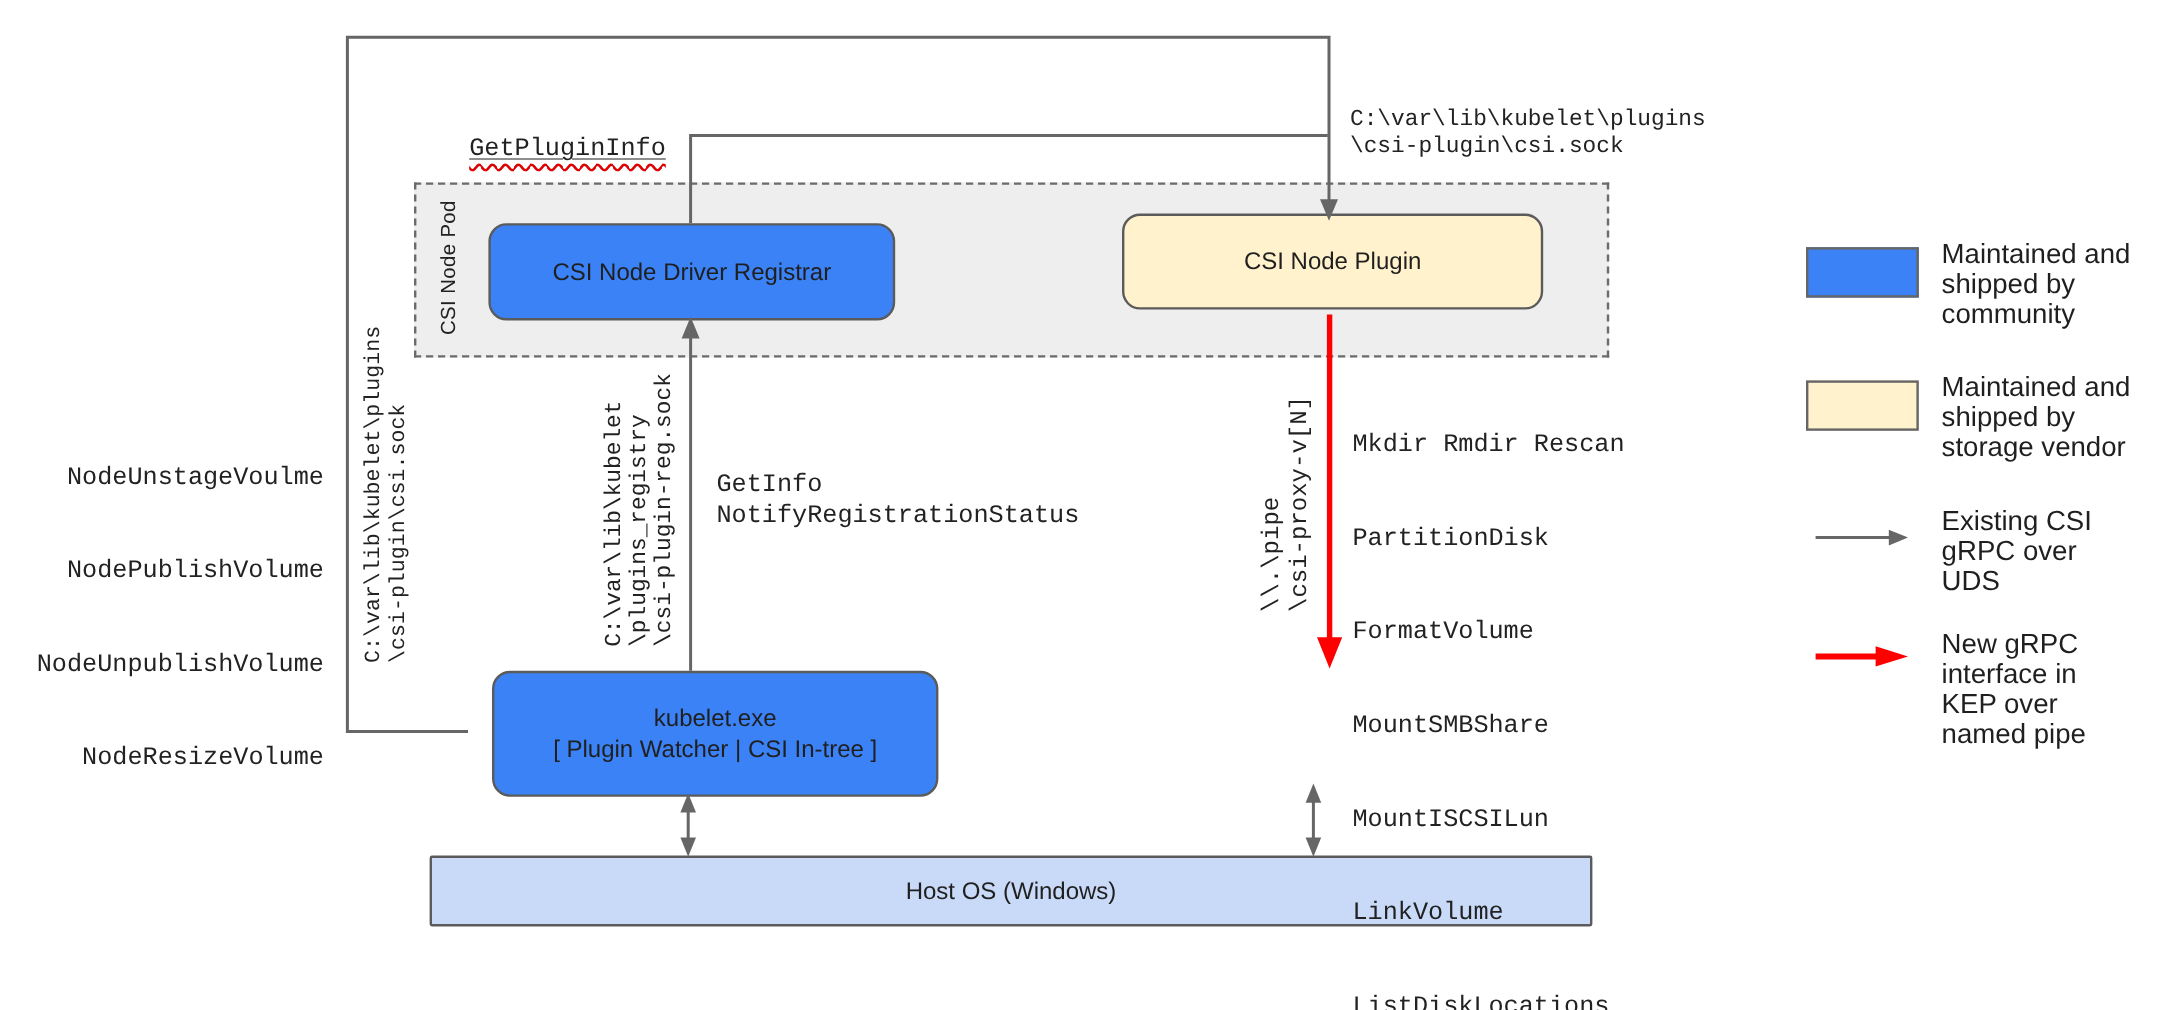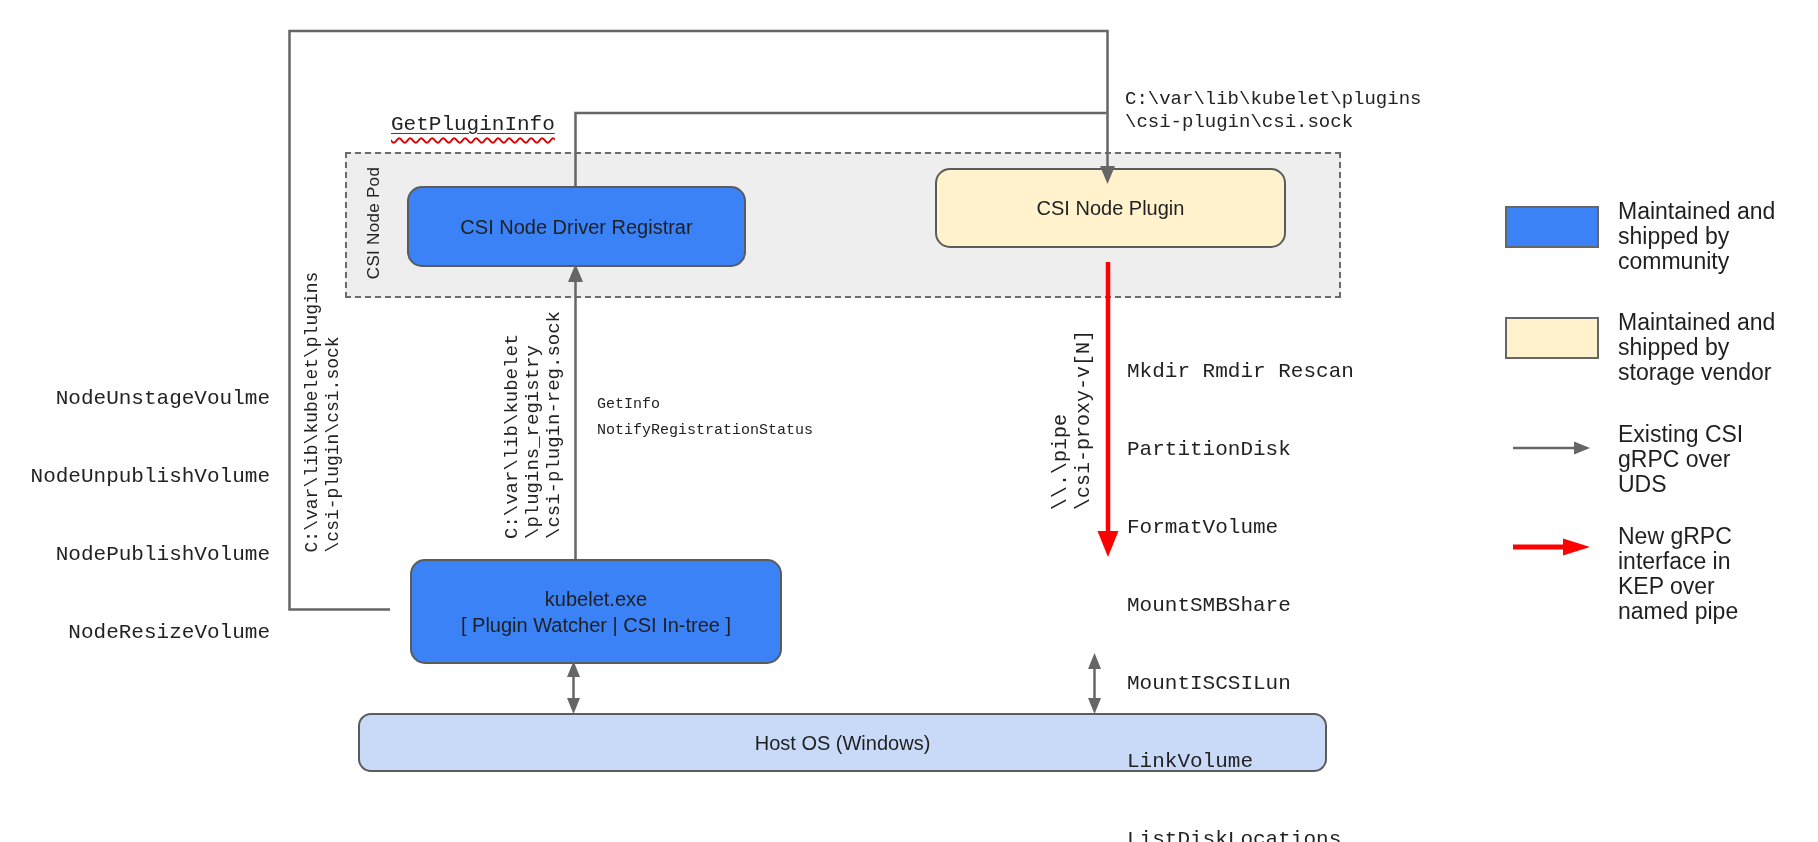--- a/index.html
+++ b/index.html
@@ -35,31 +35,31 @@
 
 <div class="canvas">
 
   <div class="pod"></div>
   <div class="vlabel pod-vlabel" style="left:374px;top:223px;">CSI Node Pod</div>
 
   <div class="node-box fill-green" style="left:407px;top:186px;width:335px;height:77px;">
     <span>CSI Node Driver Registrar</span>
   </div>
 
-  <div class="node-box fill-yellow" style="left:935px;top:168px;width:347px;height:76px;">
+  <div class="node-box fill-yellow" style="left:935px;top:178px;width:347px;height:76px;">
     <span>CSI Node Plugin</span>
   </div>
 
   <div class="node-box fill-green" style="left:390px;top:559px;width:368px;height:101px;margin-left:20px;">
     <span>kubelet.exe</span>
     <span>[ Plugin Watcher | CSI In-tree ]</span>
   </div>
 
 
-  <div class="node-box fill-blue" style="left:358px;top:713px;width:965px;height:55px;border-radius:13px;justify-content:center;">
+  <div class="node-box fill-blue" style="left:358px;top:713px;width:965px;height:55px;border-radius:2px;justify-content:center;">
     <span>Host OS (Windows)</span>
   </div>
 
   <div class="abs mono" style="left:391px;top:112px;font-size:21px;line-height:26px;">
     <span class="squiggly"><span class="ul-solid">GetPluginInfo</span></span>
   </div>
 
   <div class="abs mono" style="left:1125px;top:88px;font-size:19px;line-height:23px;">
     <div>C:\var\lib\kubelet\plugins</div>
     <div>\csi-plugin\csi.sock</div>
@@ -74,29 +74,29 @@
     <div>C:\var\lib\kubelet</div>
     <div>\plugins_registry</div>
     <div>\csi-plugin-reg.sock</div>
   </div>
 
   <div class="vlabel mono" style="left:1072px;top:420px;font-size:20px;line-height:23px;">
     <div>\\.\pipe</div>
     <div>\csi-proxy-v[N]</div>
   </div>
 
-  <div class="abs mono" style="left:597px;top:392px;font-size:15px;line-height:26px;font-family:Liberation Mono, monospace;">
+  <div class="abs mono" style="left:597px;top:392px;font-size:21px;line-height:26px;font-family:Liberation Mono, monospace;">
     <div>GetInfo</div>
     <div>NotifyRegistrationStatus</div>
   </div>
 
   <div class="list mono" style="left:27px;top:334px;width:243px;text-align:right;">
     <div>NodeUnstageVoulme</div>
+    <div>NodePublishVolume</div>
     <div>NodeUnpublishVolume</div>
-    <div>NodePublishVolume</div>
     <div>NodeResizeVolume</div>
     
     
   </div>
 
   <div class="list mono" style="left:1127px;top:307px;">
     <div>Mkdir Rmdir Rescan</div>
     <div>PartitionDisk</div>
     <div>FormatVolume</div>
     <div>MountSMBShare</div>

